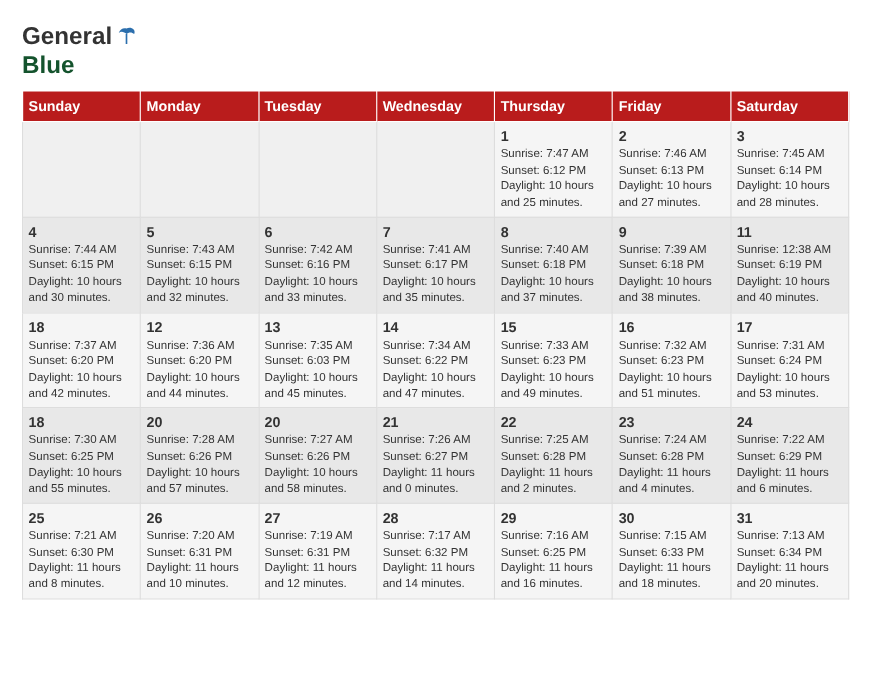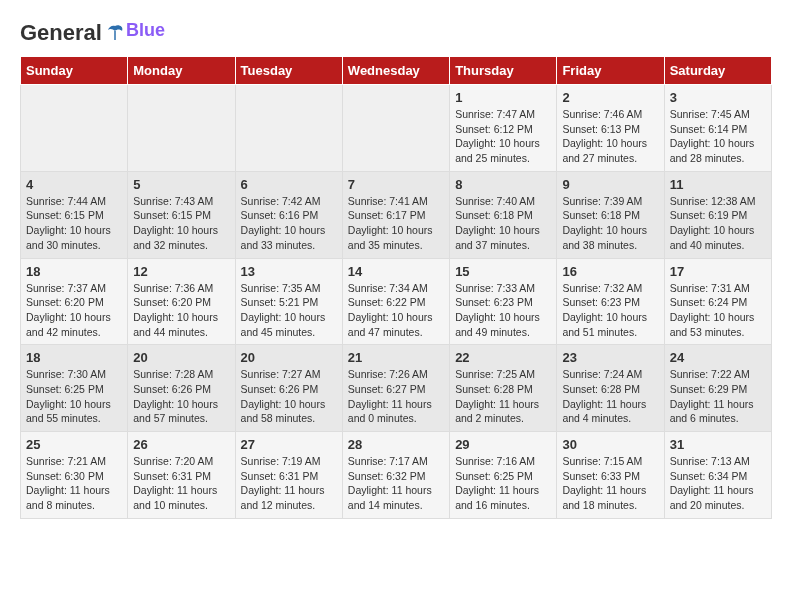--- a/index.html
+++ b/index.html
@@ -11,21 +11,21 @@
       padding: 20px;
     }
     .header {
       display: flex;
       justify-content: space-between;
       align-items: flex-start;
       margin-bottom: 10px;
     }
     .logo {
       display: flex;
-      flex-direction: row;
+      flex-direction: column;
       align-items: flex-start;
     }
     .title-section {
       text-align: right;
     }
     .month-year {
       font-size: 36px;
       font-weight: bold;
       color: #333;
     }
@@ -77,21 +77,21 @@
 
 <div class="header">
   <div class="logo">
     <div style="display:flex; align-items:center;">
       <span style="font-size:22px; font-weight:bold; color:#333;">General</span>
       <svg width="22" height="22" viewBox="0 0 22 22" style="margin-left:2px;">
         <path d="M11 4 C14 2, 20 4, 18 9 C16 7, 13 7, 11 9 C9 7, 6 6, 4 8 C5 5, 8 3, 11 4Z" fill="#2c6fad"></path>
         <path d="M11 9 L11 18" stroke="#2c6fad" stroke-width="1.5" fill="none"></path>
       </svg>
     </div>
-    <span style="font-size:18px; font-weight:bold; color:#8b5cf6;">Blue</span>
+    <span style="font-size:22px; font-weight:bold; color:#14532d;">Blue</span>
   </div>
   <div class="title-section">
     <div class="month-year"></div>
     <div class="location"></div>
   </div>
 </div>
 
 <table>
   <thead>
     <tr>
@@ -194,21 +194,21 @@
         <td>
           <span class="day-number">12</span>
           <div class="cell-content">Sunrise: 7:36 AM
 Sunset: 6:20 PM
 Daylight: 10 hours
 and 44 minutes.</div>
         </td>
         <td>
           <span class="day-number">13</span>
           <div class="cell-content">Sunrise: 7:35 AM
-Sunset: 5:21 PM
+Sunset: 6:03 PM
 Daylight: 10 hours
 and 45 minutes.</div>
         </td>
         <td>
           <span class="day-number">14</span>
           <div class="cell-content">Sunrise: 7:34 AM
 Sunset: 6:22 PM
 Daylight: 10 hours
 and 47 minutes.</div>
         </td>

